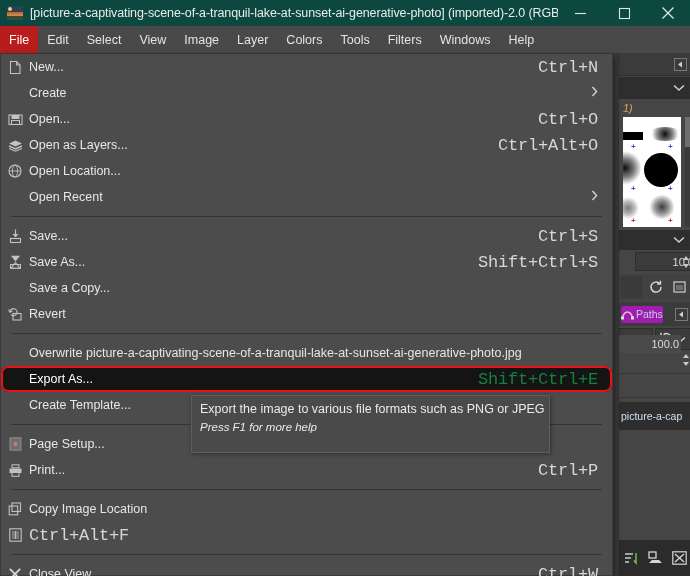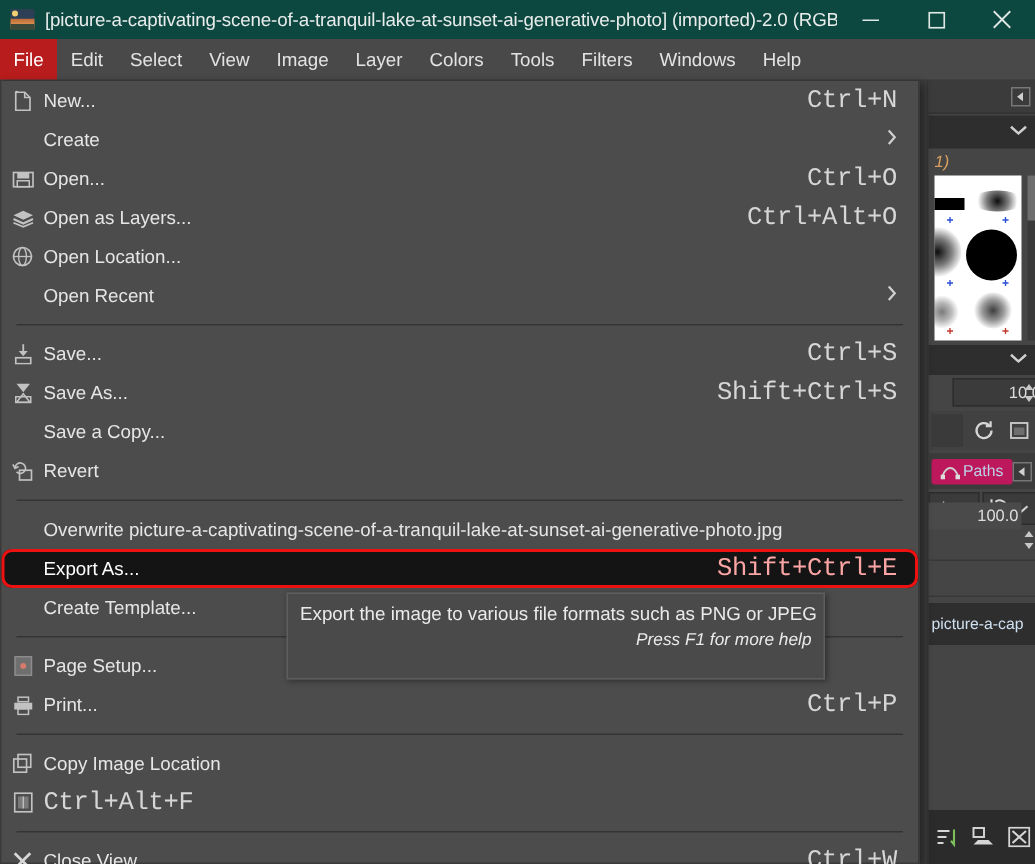--- a/index.html
+++ b/index.html
@@ -92,22 +92,22 @@
   .scrollcol { position:absolute; background:#3a3a3a; }
   .scrollthumb { position:absolute; background:#6e6e6e; }
 
   .num-field {
     position:absolute; background:#3b3b3b; border:1px solid #2d2d2d;
     color:#dcdcdc; font-size:11px; display:flex; align-items:center;
     justify-content:flex-end; padding-right:2px;
   }
 
   .tab-strip { position:absolute; background:#3b3b3b; display:flex; align-items:center; }
-  .tab-paths { background:#be185d; color:#bcd2e8; font-size:10.5px;
-     display:flex; align-items:center; height:17px; padding:0 6px; border-radius:2px;}
+  .tab-paths { background:#a21caf; color:#bcd2e8; font-size:10.5px;
+     display:flex; align-items:center; height:17px; padding:0 0; border-radius:2px;}
   .layer-item {
     position:absolute; background:#2e2e2e; color:#cfe0f0; font-size:10.5px;
     display:flex; align-items:center; padding-left:2px; white-space:nowrap; overflow:hidden;
   }
   .icon-btn {
     position:absolute; display:flex; align-items:center; justify-content:center;
     color:#d0d0d0;
   }
   .combo {
     position:absolute; background:#3b3b3b; border:1px solid #2d2d2d;
@@ -140,34 +140,34 @@
     flex: 0 0 auto; color: #d6d6d6; font-size: 17px;
     padding-right: 14px; letter-spacing: -0.2px; font-family: Liberation Mono, monospace;
   }
   .mi-sub { flex:0 0 auto; padding-right: 14px; color:#cfcfcf; font-size:12px; }
   .mi.highlight {
     background: #141414; color: #ffffff;
     outline: 2px solid #ee1111; outline-offset: -2px;
     z-index: 3;
     border-radius: 7px;
   }
-  .mi.highlight .mi-accel { color:#fca5a5; }
+  .mi.highlight .mi-accel { color:#15803d; }
   .msep { height: 1px; background: #343434; margin: 6px 10px 6px 10px; }
 
   
   .tooltip {
     position: absolute; left: 191px; top: 395px;
     width: 359px; height: 58px;
     background: #4a4a4a; border: 1px solid #5e5e5e;
     z-index: 40; color: #eaeaea;
     box-shadow: 1px 1px 4px rgba(0,0,0,0.4);
   }
   .tt-main { font-size: 12.5px; padding: 6px 8px 0 8px; white-space: nowrap; }
   .tt-sub {
-    font-size: 11.5px; font-style: italic; text-align: right;
+    font-size: 11.5px; font-style: italic; 
     padding: 5px 8px 0 8px; white-space: nowrap;
   }
 </style>
 </head>
 <body>
 
 <div id="app">
 
   <div class="titlebar">
     <div class="app-icon"></div>

